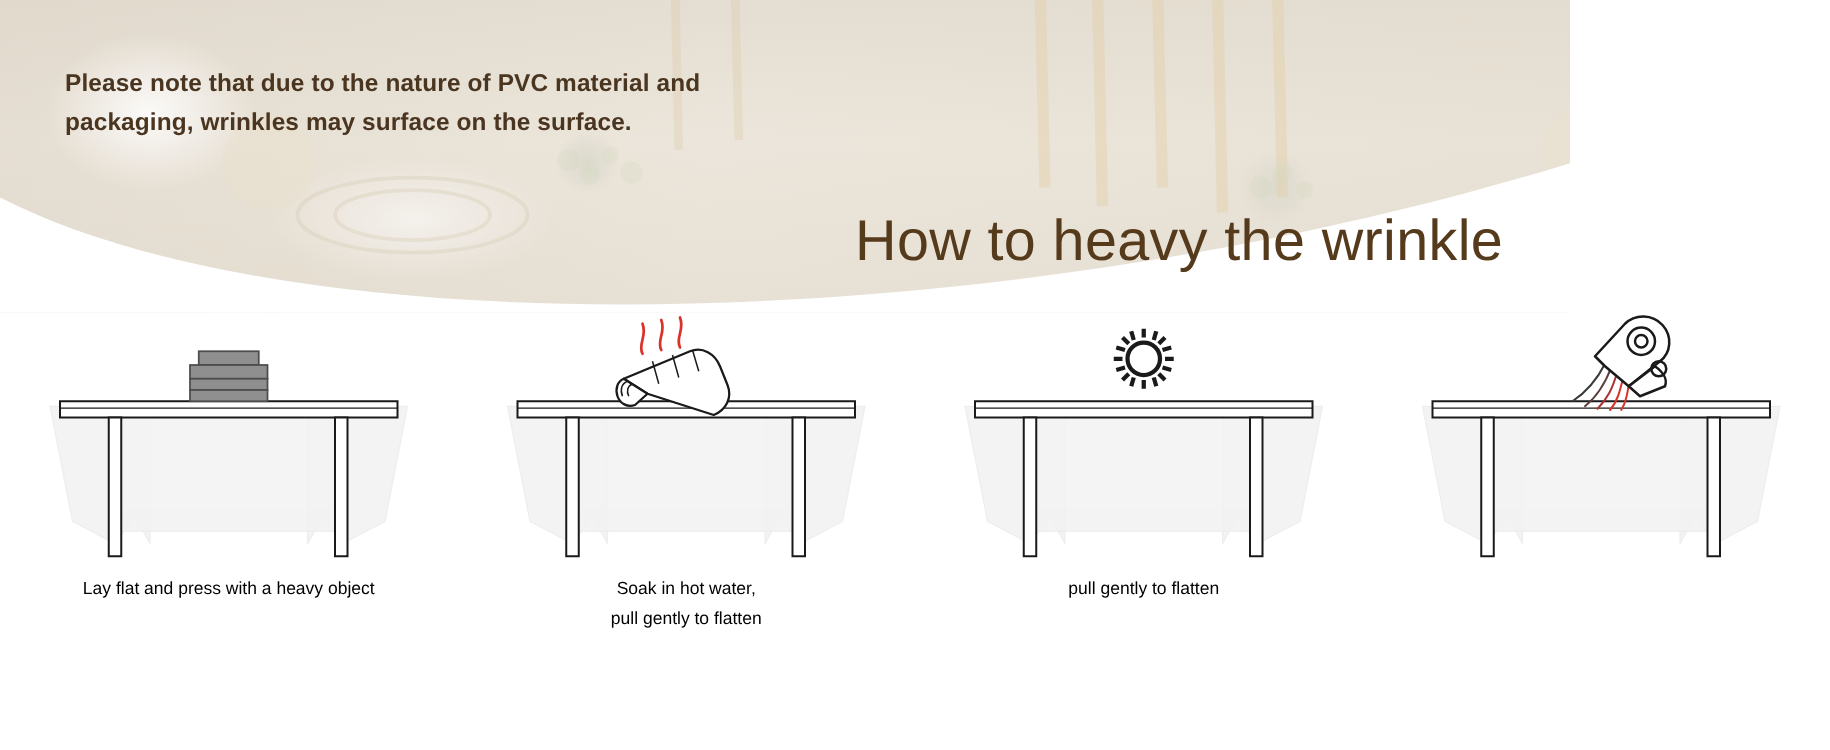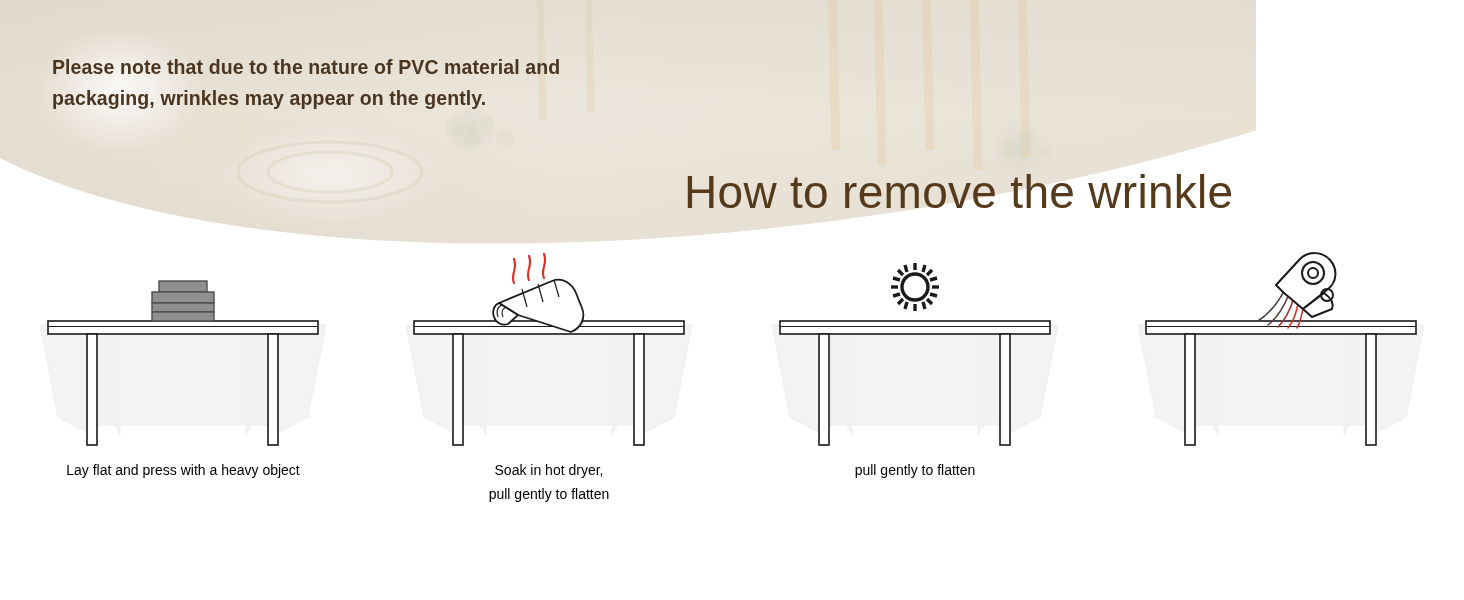--- a/index.html
+++ b/index.html
@@ -87,25 +87,25 @@
         <circle cx="1044" cy="152" r="7"></circle>
       </g>
     </svg>
 
     <svg class="wave-white" viewBox="0 0 1464 260" preserveAspectRatio="none">
       <path d="M0,158 C150,235 420,258 700,235 C980,212 1240,150 1464,55 L1464,260 L0,260 Z" fill="#ffffff"></path>
     </svg>
 
     <div class="notice">
       <div>Please note that due to the nature of PVC material and</div>
-      <div>packaging, wrinkles may appear on the gently.</div>
+      <div>packaging, wrinkles may surface on the surface.</div>
     </div>
   </div>
 
-  <div class="heading">How to remove the wrinkle</div>
+  <div class="heading">How to heavy the wrinkle</div>
 
   <div class="panels">
 
     <div class="panel p0">
       <svg class="scene" viewBox="0 0 366 215">
 
         <g fill="#f2f2f2" stroke="#ececec" stroke-width="1">
           <path d="M40,80 L120,80 L120,190 L108,168 L92,190 L58,172 Z" opacity=".9"></path>
           <path d="M246,80 L326,80 L308,172 L274,190 L258,168 L246,190 Z" opacity=".9"></path>
           <rect x="96" y="80" width="174" height="100" opacity=".85"></rect>
@@ -163,21 +163,21 @@
           <g fill="none" stroke="#1a1a1a" stroke-width="1.2">
             <path d="M136,60 C131,62 130,67 132,72"></path>
             <path d="M140,62 C136,64 135,68 137,72"></path>
             <line x1="156" y1="44" x2="161" y2="62"></line>
             <line x1="172" y1="39" x2="177" y2="57"></line>
             <line x1="188" y1="35" x2="193" y2="52"></line>
           </g>
         </g>
       </svg>
       <div class="caption">
-        <div>Soak in hot dryer,</div>
+        <div>Soak in hot water,</div>
         <div>pull gently to flatten</div>
       </div>
     </div>
 
     <div class="panel p2">
       <svg class="scene" viewBox="0 0 366 215">
         <g fill="#f2f2f2" stroke="#ececec" stroke-width="1">
           <path d="M40,80 L120,80 L120,190 L108,168 L92,190 L58,172 Z" opacity=".9"></path>
           <path d="M246,80 L326,80 L308,172 L274,190 L258,168 L246,190 Z" opacity=".9"></path>
           <rect x="96" y="80" width="174" height="100" opacity=".85"></rect>

